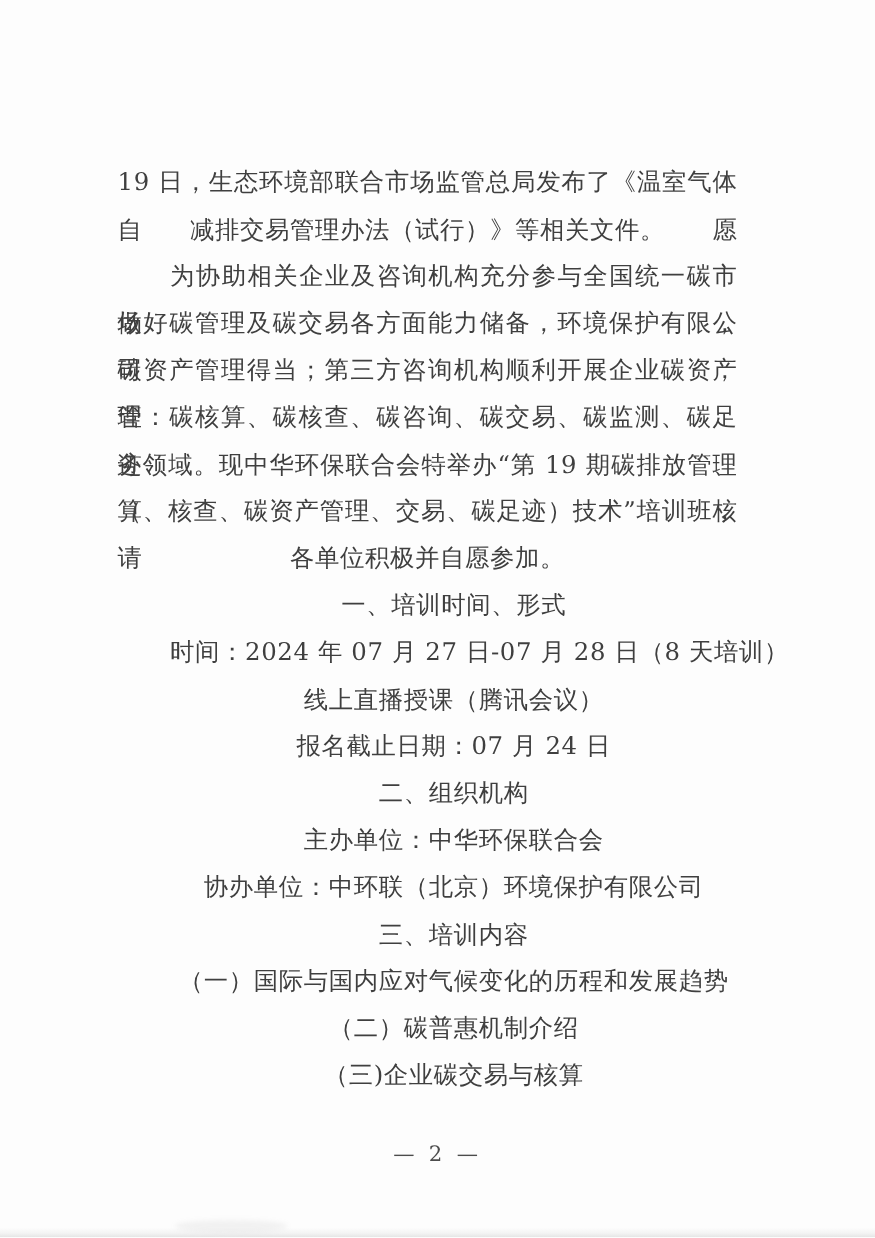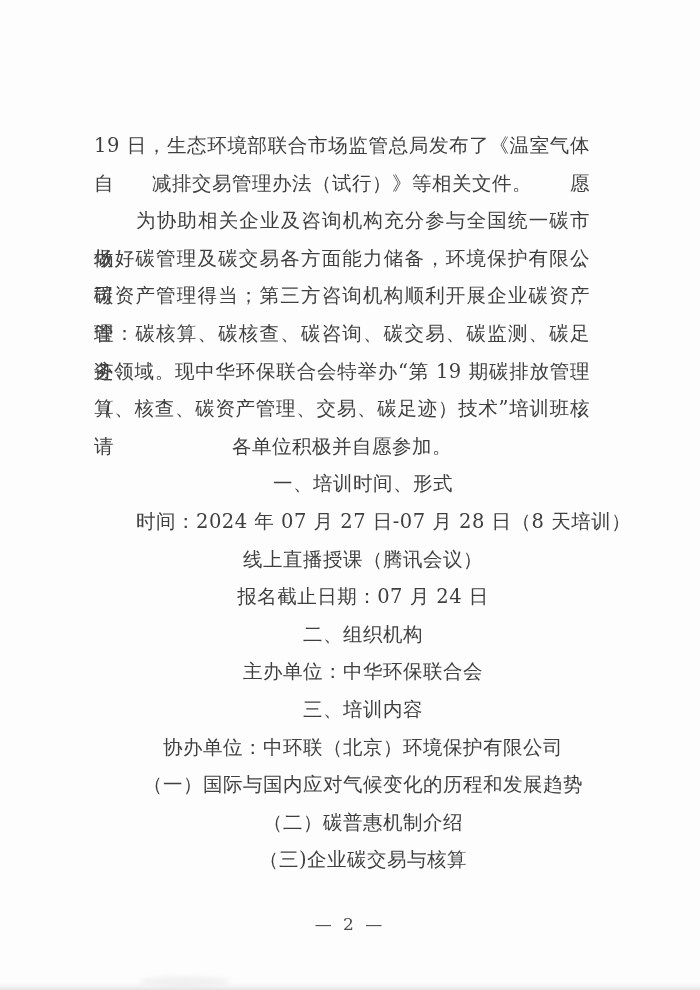--- a/index.html
+++ b/index.html
@@ -88,22 +88,22 @@
       <div class="line justify">理：碳核算、碳核查、碳咨询、碳交易、碳监测、碳足迹、</div>
       <div class="line justify">务领域。现中华环保联合会特举办“第 19 期碳排放管理（核</div>
       <div class="line justify">算、核查、碳资产管理、交易、碳足迹）技术”培训班，请</div>
       <div class="line">各单位积极并自愿参加。</div>
       <div class="line indent">一、培训时间、形式</div>
       <div class="line indent">时间：2024 年 07 月 27 日-07 月 28 日（8 天培训）</div>
       <div class="line indent">线上直播授课（腾讯会议）</div>
       <div class="line indent">报名截止日期：07 月 24 日</div>
       <div class="line indent">二、组织机构</div>
       <div class="line indent">主办单位：中华环保联合会</div>
+      <div class="line indent">协办单位：中环联（北京）环境保护有限公司</div>
       <div class="line indent">三、培训内容</div>
-      <div class="line indent">协办单位：中环联（北京）环境保护有限公司</div>
       <div class="line indent">（一）国际与国内应对气候变化的历程和发展趋势</div>
       <div class="line indent">（二）碳普惠机制介绍</div>
       <div class="line indent">（三)企业碳交易与核算</div>
     </div>
 
   <div class="page-footer">
     <span>— 2 —</span>
   </div>
 
   <div class="scan-smudge"></div>

